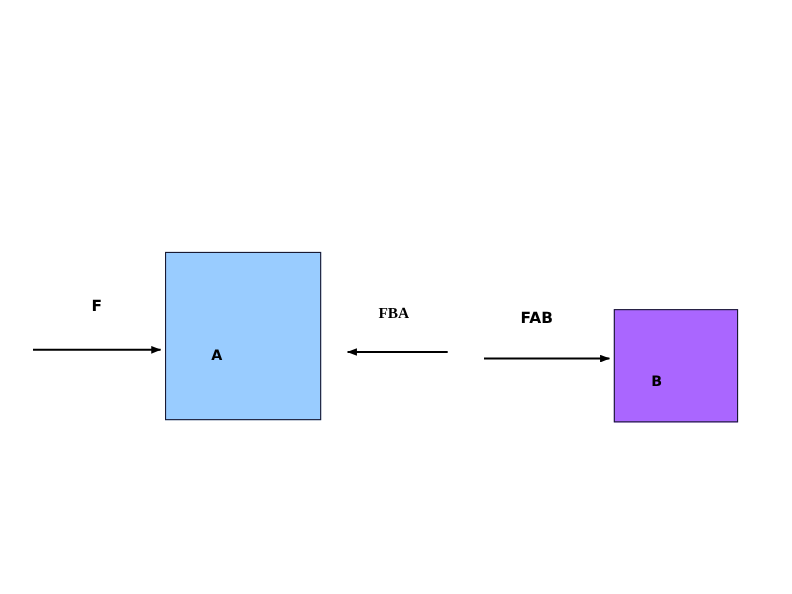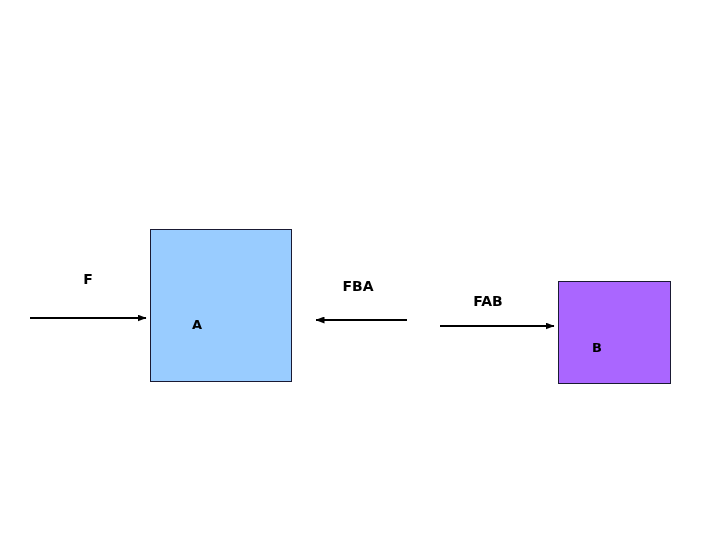--- a/index.html
+++ b/index.html
@@ -47,22 +47,22 @@
 
   .force-label {
     position: absolute;
     font-size: 14px;
     font-weight: bold;
     color: #000000;
     white-space: nowrap;
     transform: translate(-50%, -50%);
   }
   #label-f   { left: 88px;  top: 279px; }
-  #label-fba { left: 358px; top: 286px; }
-  #label-fab { left: 488px; top: 301px; }
+  #label-fba { left: 358px; top: 286px; font-family: Liberation Serif, serif; }
+  #label-fab { left: 488px; top: 290px; }
 
   .arrow-svg {
     position: absolute;
     overflow: visible;
   }
   #arrow-f   { left: 28px;  top: 308px; }
   #arrow-fba { left: 306px; top: 310px; }
   #arrow-fab { left: 438px; top: 316px; }
 </style>
 </head>

